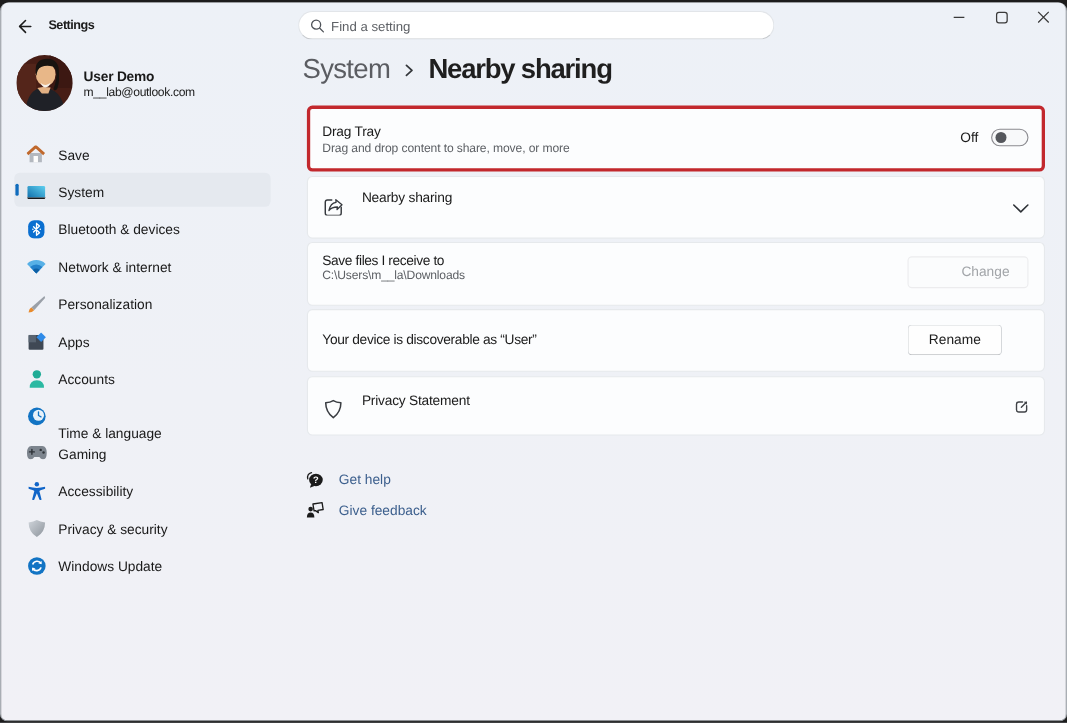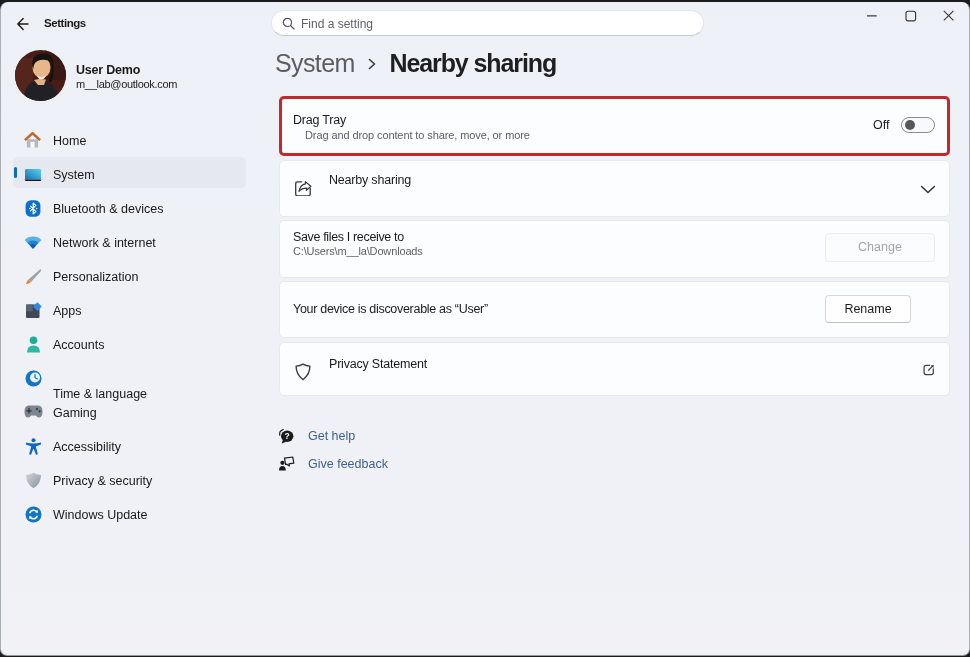--- a/index.html
+++ b/index.html
@@ -44,21 +44,21 @@
     <div class="abs" style="left:75px; top:76px; font-size:11px; letter-spacing:-0.3px; color:#202020;">m__lab@outlook.com</div>
 
     <div class="abs" style="left:12px; top:155px; width:233px; height:31px; background:#e5e9ef; border-radius:5px;"></div>
     <div class="abs" style="left:13px; top:165px; width:3px; height:11px; background:#0f6cbd; border-radius:2px;"></div>
 
     <svg class="abs" style="left:23px; top:130px;" width="17" height="17" viewBox="0 0 17 17">
       <path d="M2.9 7.2 L2.9 15.6 L14.1 15.6 L14.1 7.2 Z" fill="#b3b8bf"></path>
       <path d="M0.9 8.1 L8.5 1.3 L16.1 8.1" fill="none" stroke="#c0692d" stroke-width="2.5" stroke-linejoin="round"></path>
       <rect x="6.5" y="9.8" width="4" height="5.8" fill="#fdfdfd"></rect>
     </svg>
-    <div class="abs navlabel" style="left:52px; top:131.5px;">Home</div>
+    <div class="abs navlabel" style="left:52px; top:131.5px;">Save</div>
 
     <svg class="abs" style="left:23px; top:164px;" width="18" height="17" viewBox="0 0 18 17">
       <defs>
           <linearGradient id="sysg" x1="0" y1="1" x2="1" y2="0">
         <stop offset="0" stop-color="#1271ad"></stop>
             <stop offset="1" stop-color="#5fd0f0"></stop>
           </linearGradient>
         </defs>
       <rect x="1" y="3" width="16" height="10.5" rx="1.2" fill="url(#sysg)"></rect>
       <path d="M0.5 13.5 L17.5 13.5 L16.5 15 L1.5 15 Z" fill="#17191c"></path>
@@ -157,39 +157,39 @@
     </svg>
 
     <div class="abs" style="left:15px; top:47px; font-size:25px; color:#5b5d62; letter-spacing:-0.6px;">System</div>
     <svg class="abs" style="left:106px; top:55px;" width="12" height="14" viewBox="0 0 12 14">
       <path d="M3.5 2.5 L8.5 7 L3.5 11.5" fill="none" stroke="#34373b" stroke-width="1.6" stroke-linecap="round" stroke-linejoin="round"></path>
     </svg>
     <div class="abs" style="left:129.5px; top:47px; font-size:25px; font-weight:700; color:#1f1f1f; letter-spacing:-1.1px;">Nearby sharing</div>
 
     <div class="abs" style="left:19px; top:94px; width:671px; height:59.5px; background:#fcfdfe; border:3.5px solid #c2282d; border-radius:5px;"></div>
     <div class="abs" style="left:33px; top:111px; font-size:12.5px; letter-spacing:-0.2px; color:#1b1b1b;">Drag Tray</div>
-    <div class="abs" style="left:33px; top:126.5px; font-size:11px; letter-spacing:-0.1px; color:#5d6065;margin-left:12px;">Drag and drop content to share, move, or more</div>
+    <div class="abs" style="left:33px; top:126.5px; font-size:11px; letter-spacing:-0.1px; color:#5d6065;">Drag and drop content to share, move, or more</div>
     <div class="abs" style="left:613px; top:115.5px; width:17px; font-size:12.5px; color:#1b1b1b;">Off</div>
     <div class="abs" style="left:640.5px; top:114.8px; width:34px; height:16.5px; border:1px solid #8b8b90; border-radius:8px; background:#f8f9fa;"></div>
     <div class="abs" style="left:644.5px; top:118px; width:10px; height:10px; border-radius:50%; background:#55575c;"></div>
 
     <div class="abs" style="left:19px; top:158px; width:671px; height:57px; background:#fcfdfe; border:1px solid #e6e9ec; border-radius:5px;"></div>
     <svg class="abs" style="left:34px; top:176px;" width="18" height="18" viewBox="0 0 18 18">
       <path d="M7.6 3.8 L3.7 3.8 Q1.7 3.8 1.7 5.8 L1.7 15.9 Q1.7 17.9 3.7 17.9 L14.2 17.9 Q16.2 17.9 16.2 15.9 L16.2 10.4" fill="none" stroke="#35383d" stroke-width="1.3" stroke-linecap="round"></path>
       <path d="M5.0 13.4 C6.0 8.5 8.5 6.3 11.5 5.9 L11.3 3.6 L16.9 8.2 L12.4 12.4 L12.7 10.2 C9.5 10.2 6.8 11.2 5.0 13.4 Z" fill="#fcfdfe" stroke="#35383d" stroke-width="1.2" stroke-linejoin="round"></path>
     </svg>
     <div class="abs" style="left:69px; top:171px; font-size:12.5px; letter-spacing:-0.2px; color:#1b1b1b;">Nearby sharing</div>
     <svg class="abs" style="left:660px; top:181.5px;" width="16" height="11" viewBox="0 0 16 11">
       <path d="M1.6 2.4 L8 8.6 L14.4 2.4" fill="none" stroke="#2e3237" stroke-width="1.45" stroke-linecap="round" stroke-linejoin="round"></path>
     </svg>
 
     <div class="abs" style="left:19px; top:218px; width:671px; height:58px; background:#fcfdfe; border:1px solid #e6e9ec; border-radius:5px;"></div>
     <div class="abs" style="left:33px; top:228px; font-size:12.5px; letter-spacing:-0.35px; color:#1b1b1b;">Save files I receive to</div>
     <div class="abs" style="left:33px; top:242.5px; font-size:11px; letter-spacing:-0.15px; color:#5d6065;">C:\Users\m__la\Downloads</div>
-    <div class="abs" style="left:565px; top:231px; width:110px; height:29px; background:#fbfcfd; border:1px solid #ececee; border-radius:4px; text-align:center; line-height:27px; font-size:12.5px; color:#a2a5a9;">Change</div>
+    <div class="abs" style="left:565px; top:231px; width:110px; height:29px; background:#fbfcfd; border:1px solid #ececee; border-radius:4px; line-height:27px; font-size:12.5px; color:#a2a5a9;padding-left:48px;">Change</div>
 
     <div class="abs" style="left:19px; top:279px; width:671px; height:57px; background:#fcfdfe; border:1px solid #e6e9ec; border-radius:5px;"></div>
     <div class="abs" style="left:33px; top:300px; font-size:12.5px; letter-spacing:-0.3px; color:#1b1b1b;">Your device is discoverable as “User”</div>
     <div class="abs" style="left:565px; top:293px; width:86px; height:28px; background:#fefefe; border:1px solid #d5d8db; border-bottom-color:#c0c3c6; border-radius:4px; text-align:center; line-height:26px; font-size:12.5px; color:#1b1b1b;">Rename</div>
 
     <div class="abs" style="left:19px; top:340px; width:671px; height:54px; background:#fcfdfe; border:1px solid #e6e9ec; border-radius:5px;"></div>
     <svg class="abs" style="left:35px; top:361px;" width="16" height="18" viewBox="0 0 16 18">
       <path d="M8 1.2 Q10.8 2.9 14.9 3.1 Q14.9 11.5 8 16.7 Q1.1 11.5 1.1 3.1 Q5.2 2.9 8 1.2 Z" fill="none" stroke="#3a3d42" stroke-width="1.4" stroke-linejoin="round"></path>
     </svg>
     <div class="abs" style="left:69px; top:354.5px; font-size:12.5px; letter-spacing:-0.2px; color:#1b1b1b;">Privacy Statement</div>

